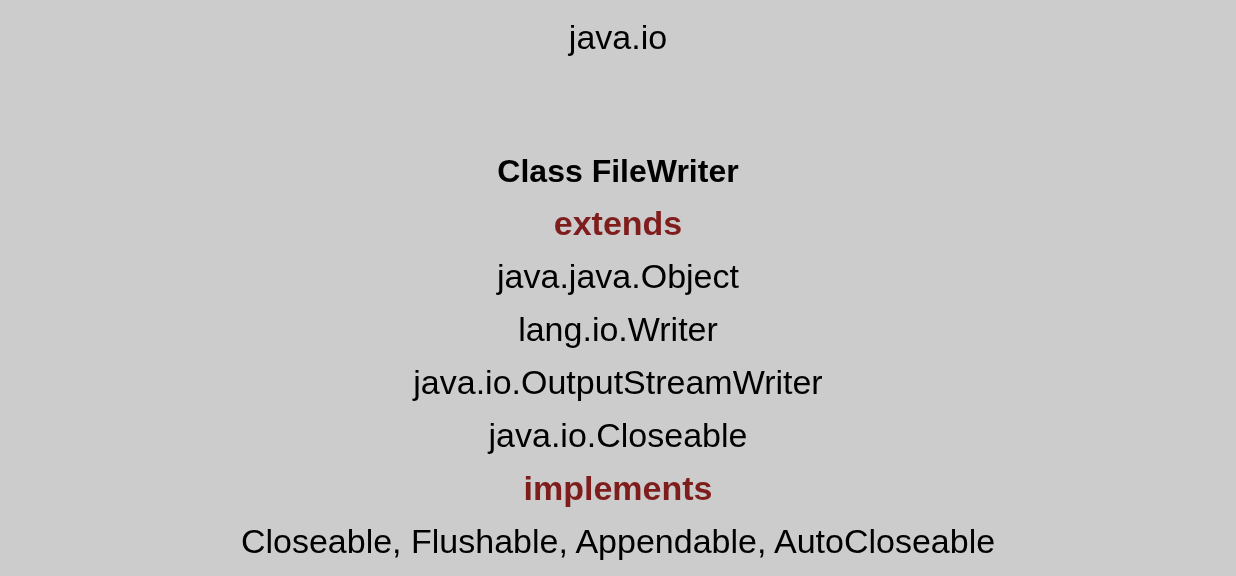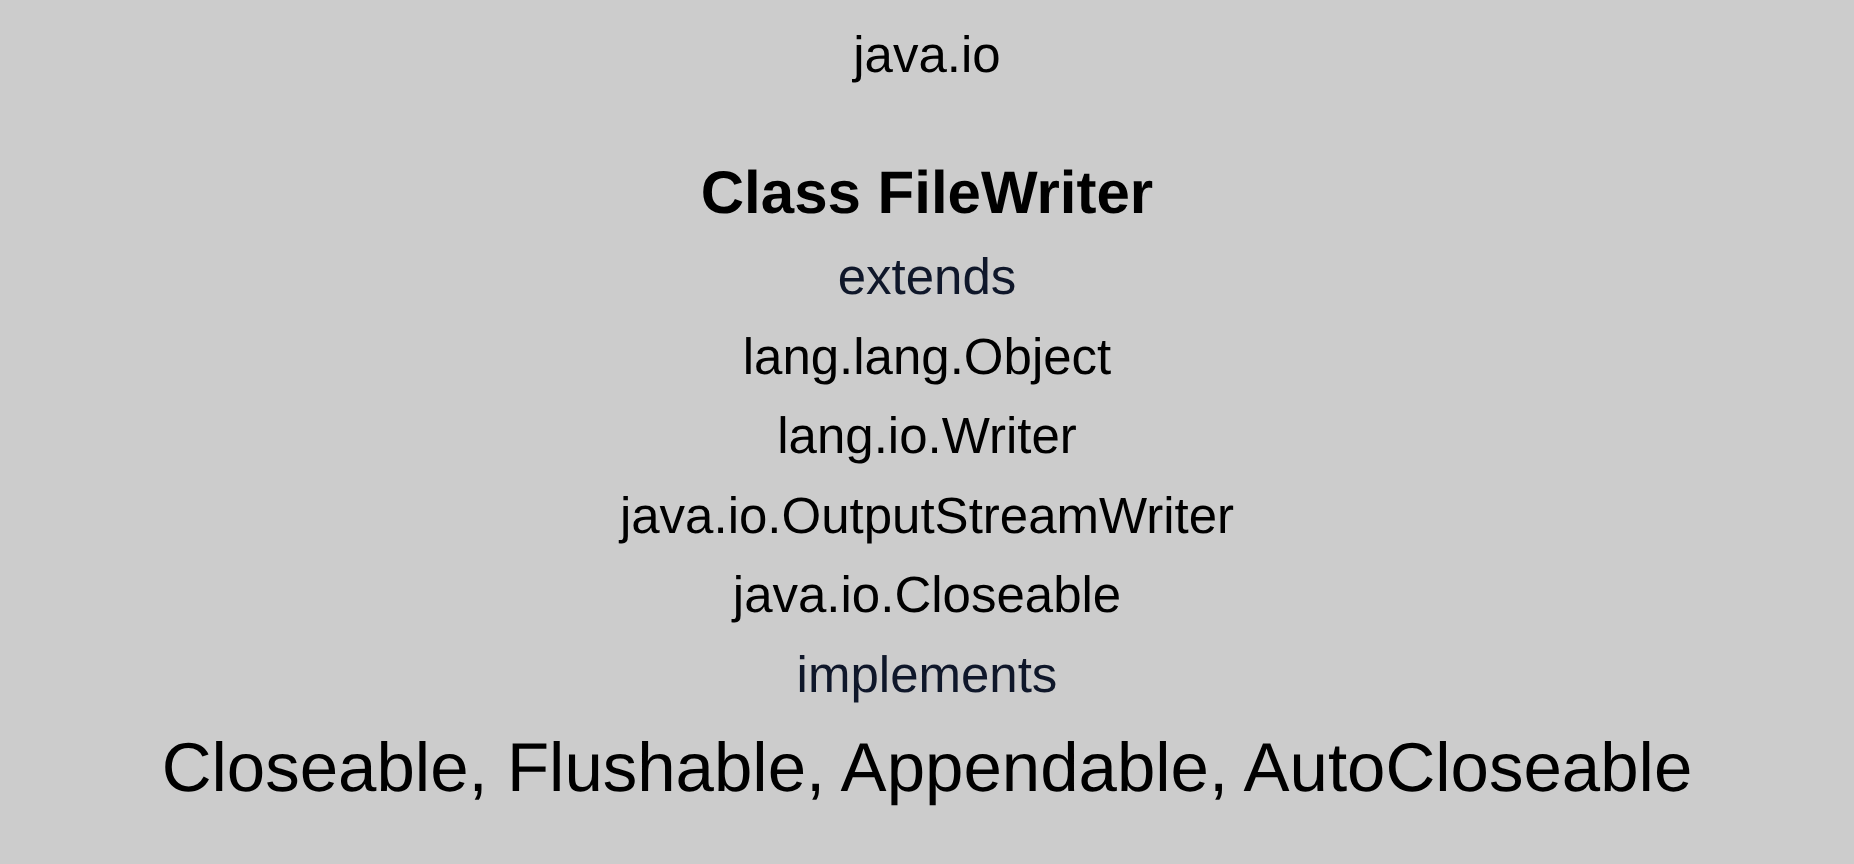--- a/index.html
+++ b/index.html
@@ -14,53 +14,53 @@
       font-family: "Segoe UI", Arial, sans-serif;
       color: #000000;
       display: flex;
       flex-direction: column;
       align-items: center;
       padding-top: 18px;
     }
     .package-name {
       font-size: 34px;
       font-weight: 400;
-      margin-bottom: 50px;
+      margin-bottom: 96px;
     }
     .class-title {
-      font-size: 40px;
+      font-size: 32px;
       font-weight: 700;
       margin-bottom: 14px;
       text-align: center;
     }
     .keyword {
       font-size: 34px;
-      font-weight: 400;
-      color: #0f172a;
+      font-weight: 700;
+      color: #7f1d1d;
       margin-bottom: 14px;
     }
     .hierarchy-item {
       font-size: 34px;
       font-weight: 400;
       margin-bottom: 14px;
     }
     .interfaces {
-      font-size: 46px;
+      font-size: 34px;
       font-weight: 400;
     }
   </style>
 </head>
 <body>
 
 <div class="package-name">java.io</div>
 
 <div class="class-title">Class FileWriter</div>
 
 <div class="keyword">extends</div>
 
-<div class="hierarchy-item">lang.lang.Object</div>
+<div class="hierarchy-item">java.java.Object</div>
 <div class="hierarchy-item">lang.io.Writer</div>
 <div class="hierarchy-item">java.io.OutputStreamWriter</div>
 <div class="hierarchy-item">java.io.Closeable</div>
 
 <div class="keyword">implements</div>
 
 <div class="interfaces">Closeable, Flushable, Appendable, AutoCloseable</div>
 
 </body></html>

